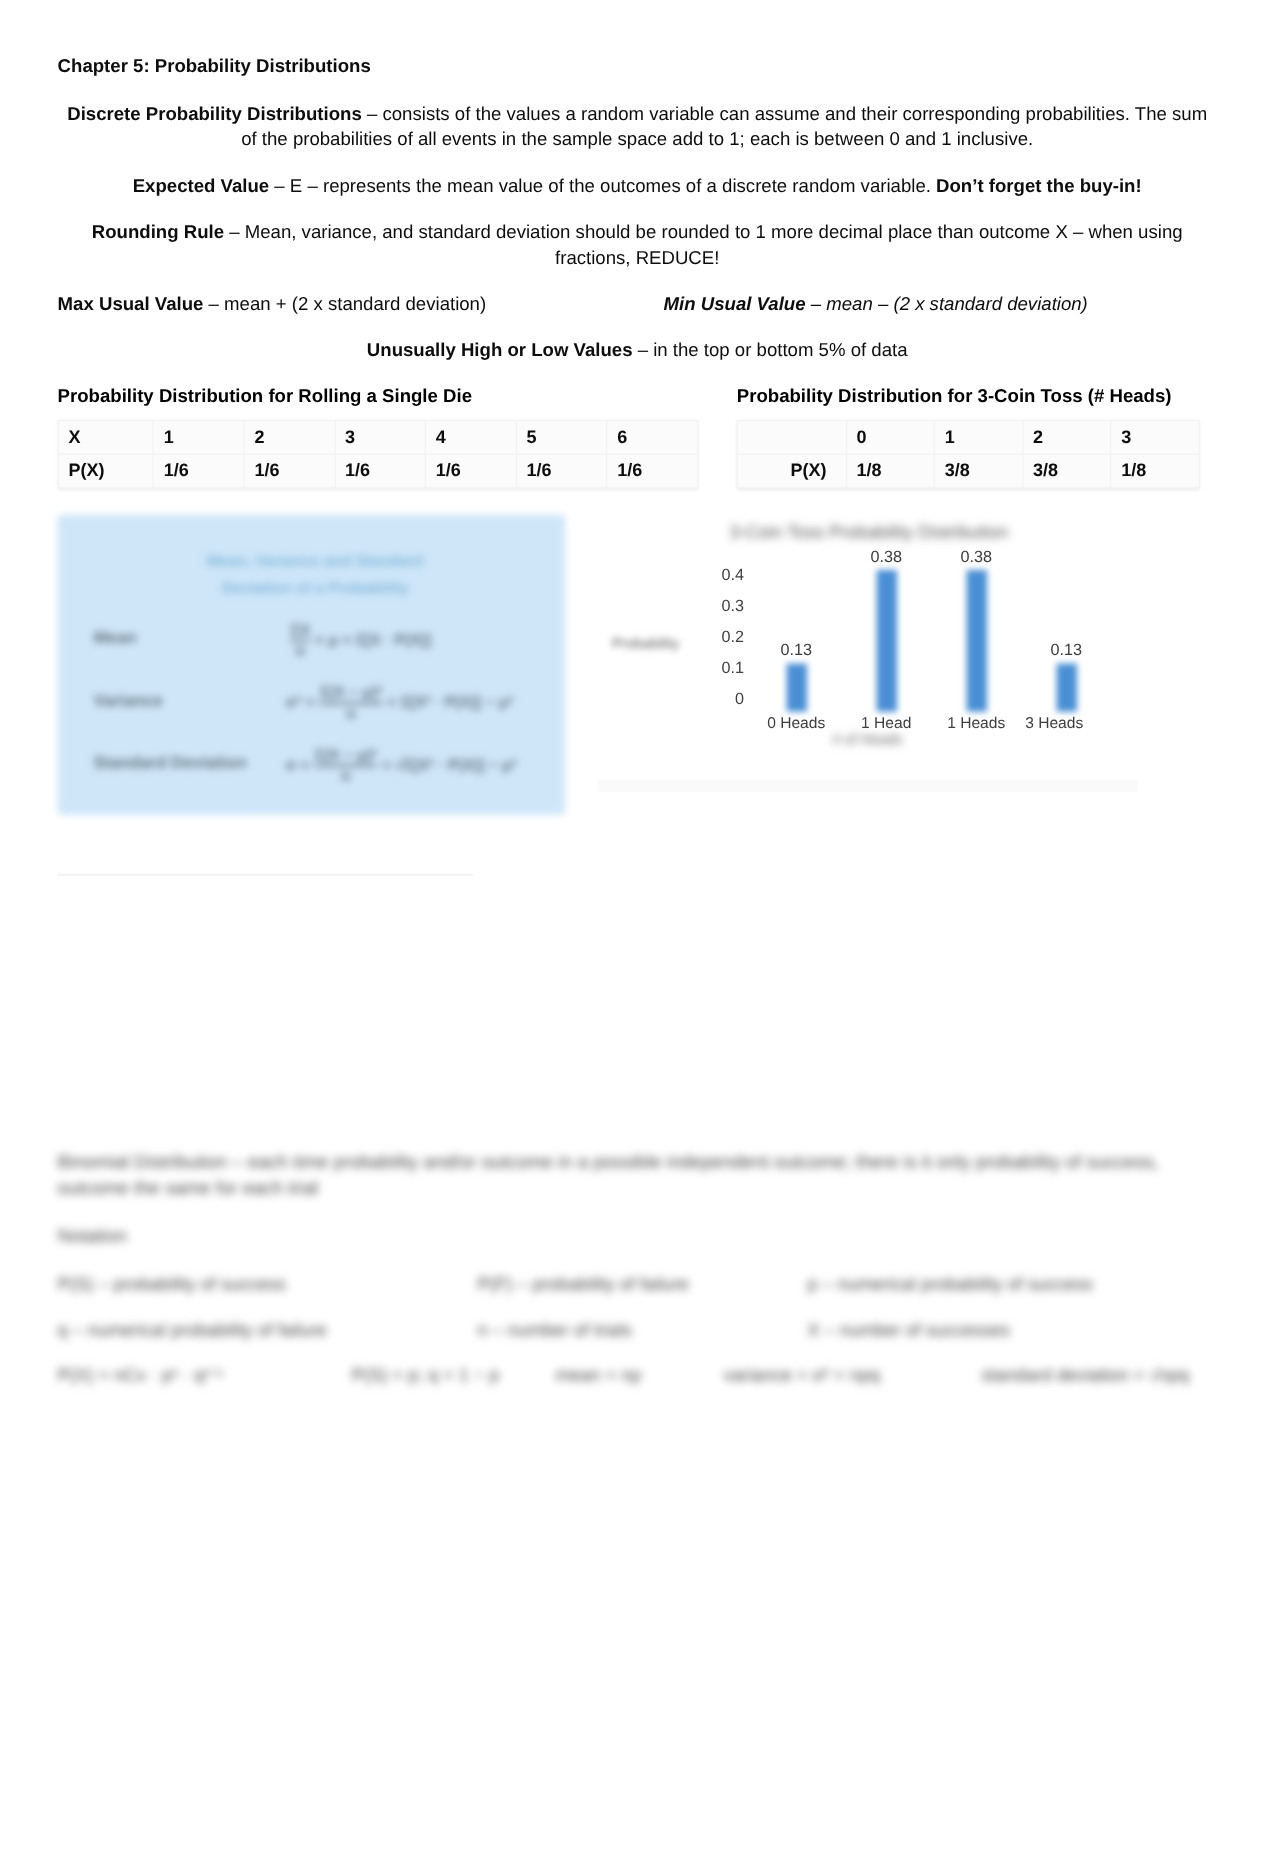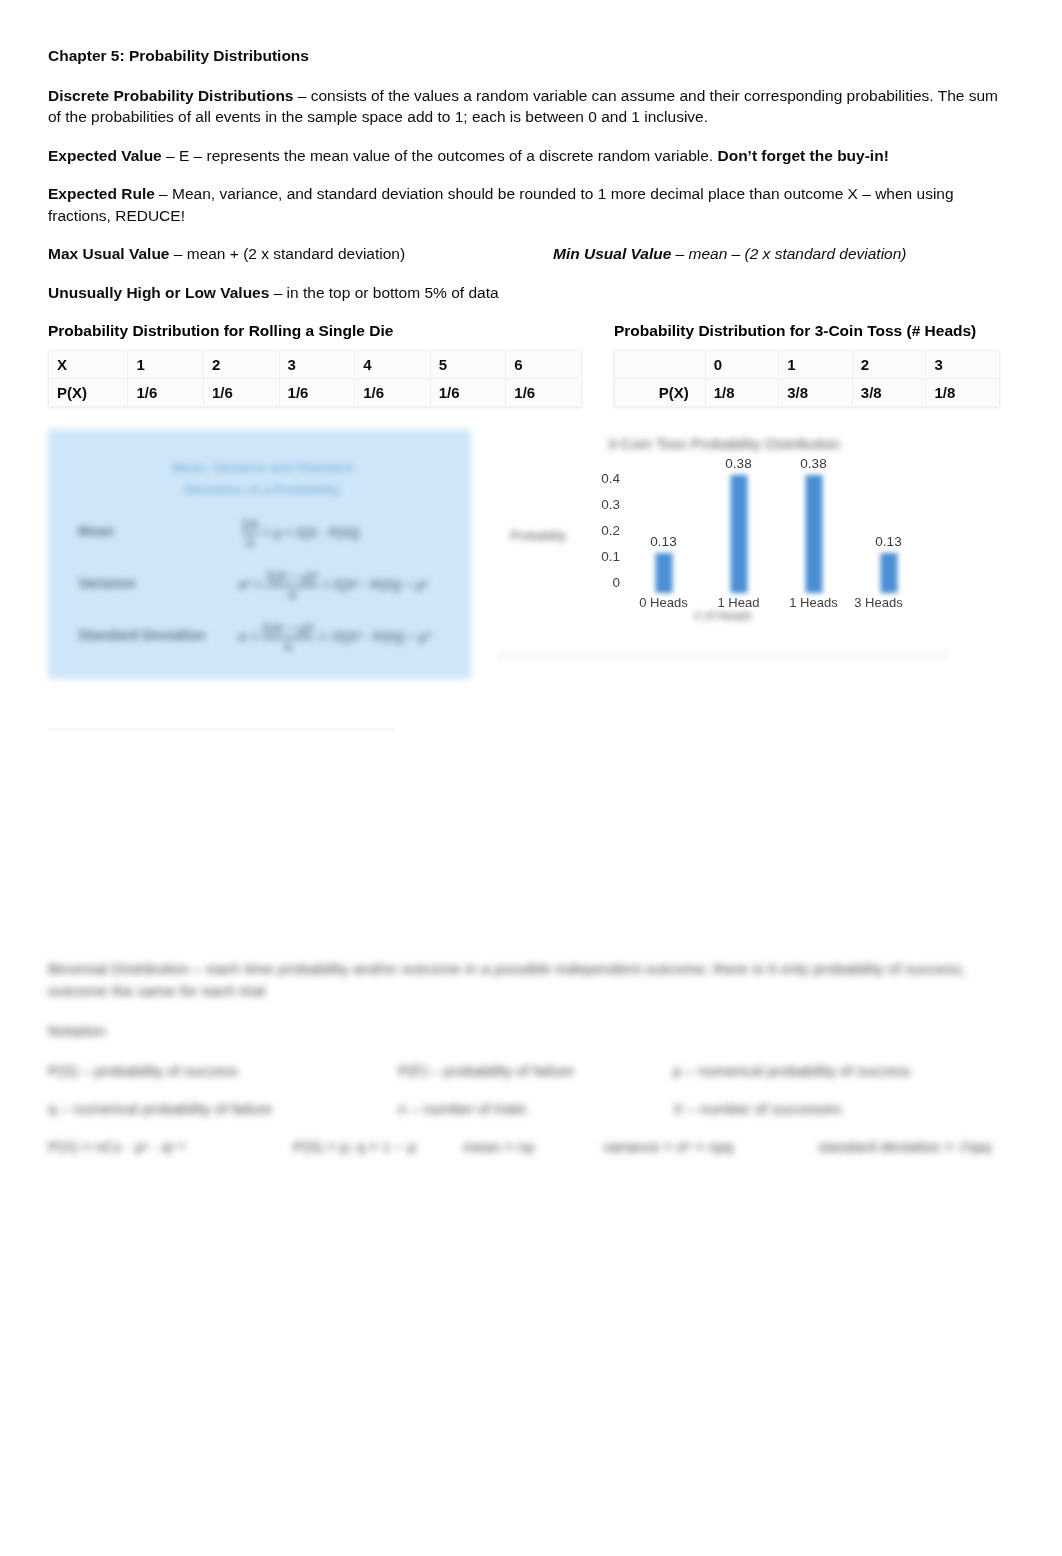--- a/index.html
+++ b/index.html
@@ -25,21 +25,21 @@
     width: 966px;
   }
 
   
   .line {
     font-size: 15.5px;
     line-height: 21.5px;
     color: #0d0d0d;
   }
   .b { font-weight: bold; }
-  .para { margin-bottom: 17px; }
+  .para { margin-bottom: 17px; text-align: center; }
 
   .hdr-block { margin-bottom: 18px; }
 
   
   .two-col {
     display: flex;
     margin-bottom: 17px;
   }
   .two-col .col-left { width: 505px; flex: 0 0 505px; }
   .two-col .col-right { flex: 1 1 auto; font-style: italic; }
@@ -313,21 +313,21 @@
   <div class="doc">
 
     <div class="hdr-block">
       <div class="line b">Chapter 5:  Probability Distributions</div>
     </div>
 
     <div class="line para"><span class="b">Discrete Probability Distributions</span><span> – consists of the values a random variable can assume and their corresponding probabilities. The sum of the probabilities of all events in the sample space add to 1; each is between 0 and 1 inclusive.</span></div>
 
     <div class="line para"><span class="b">Expected Value</span><span> – E – represents the mean value of the outcomes of a discrete random variable. </span><span class="b">Don’t forget the buy-in!</span></div>
 
-    <div class="line para"><span class="b">Expected Rule</span><span> – Mean, variance, and standard deviation should be rounded to 1 more decimal place than outcome X – when using fractions, REDUCE!</span></div>
+    <div class="line para"><span class="b">Rounding Rule</span><span> – Mean, variance, and standard deviation should be rounded to 1 more decimal place than outcome X – when using fractions, REDUCE!</span></div>
 
     <div class="two-col">
       <div class="col-left line"><span class="b">Max Usual Value</span><span> – mean + (2 x standard deviation)</span></div>
       <div class="col-right line"><span class="b">Min Usual Value</span><span> – mean – (2 x standard deviation)</span></div>
     </div>
 
     <div class="line para"><span class="b">Unusually High or Low Values</span><span> – in the top or bottom 5% of data</span></div>
 
     <div class="caption-row">
       <div class="cap-left cap">Probability Distribution for Rolling a Single Die</div>

